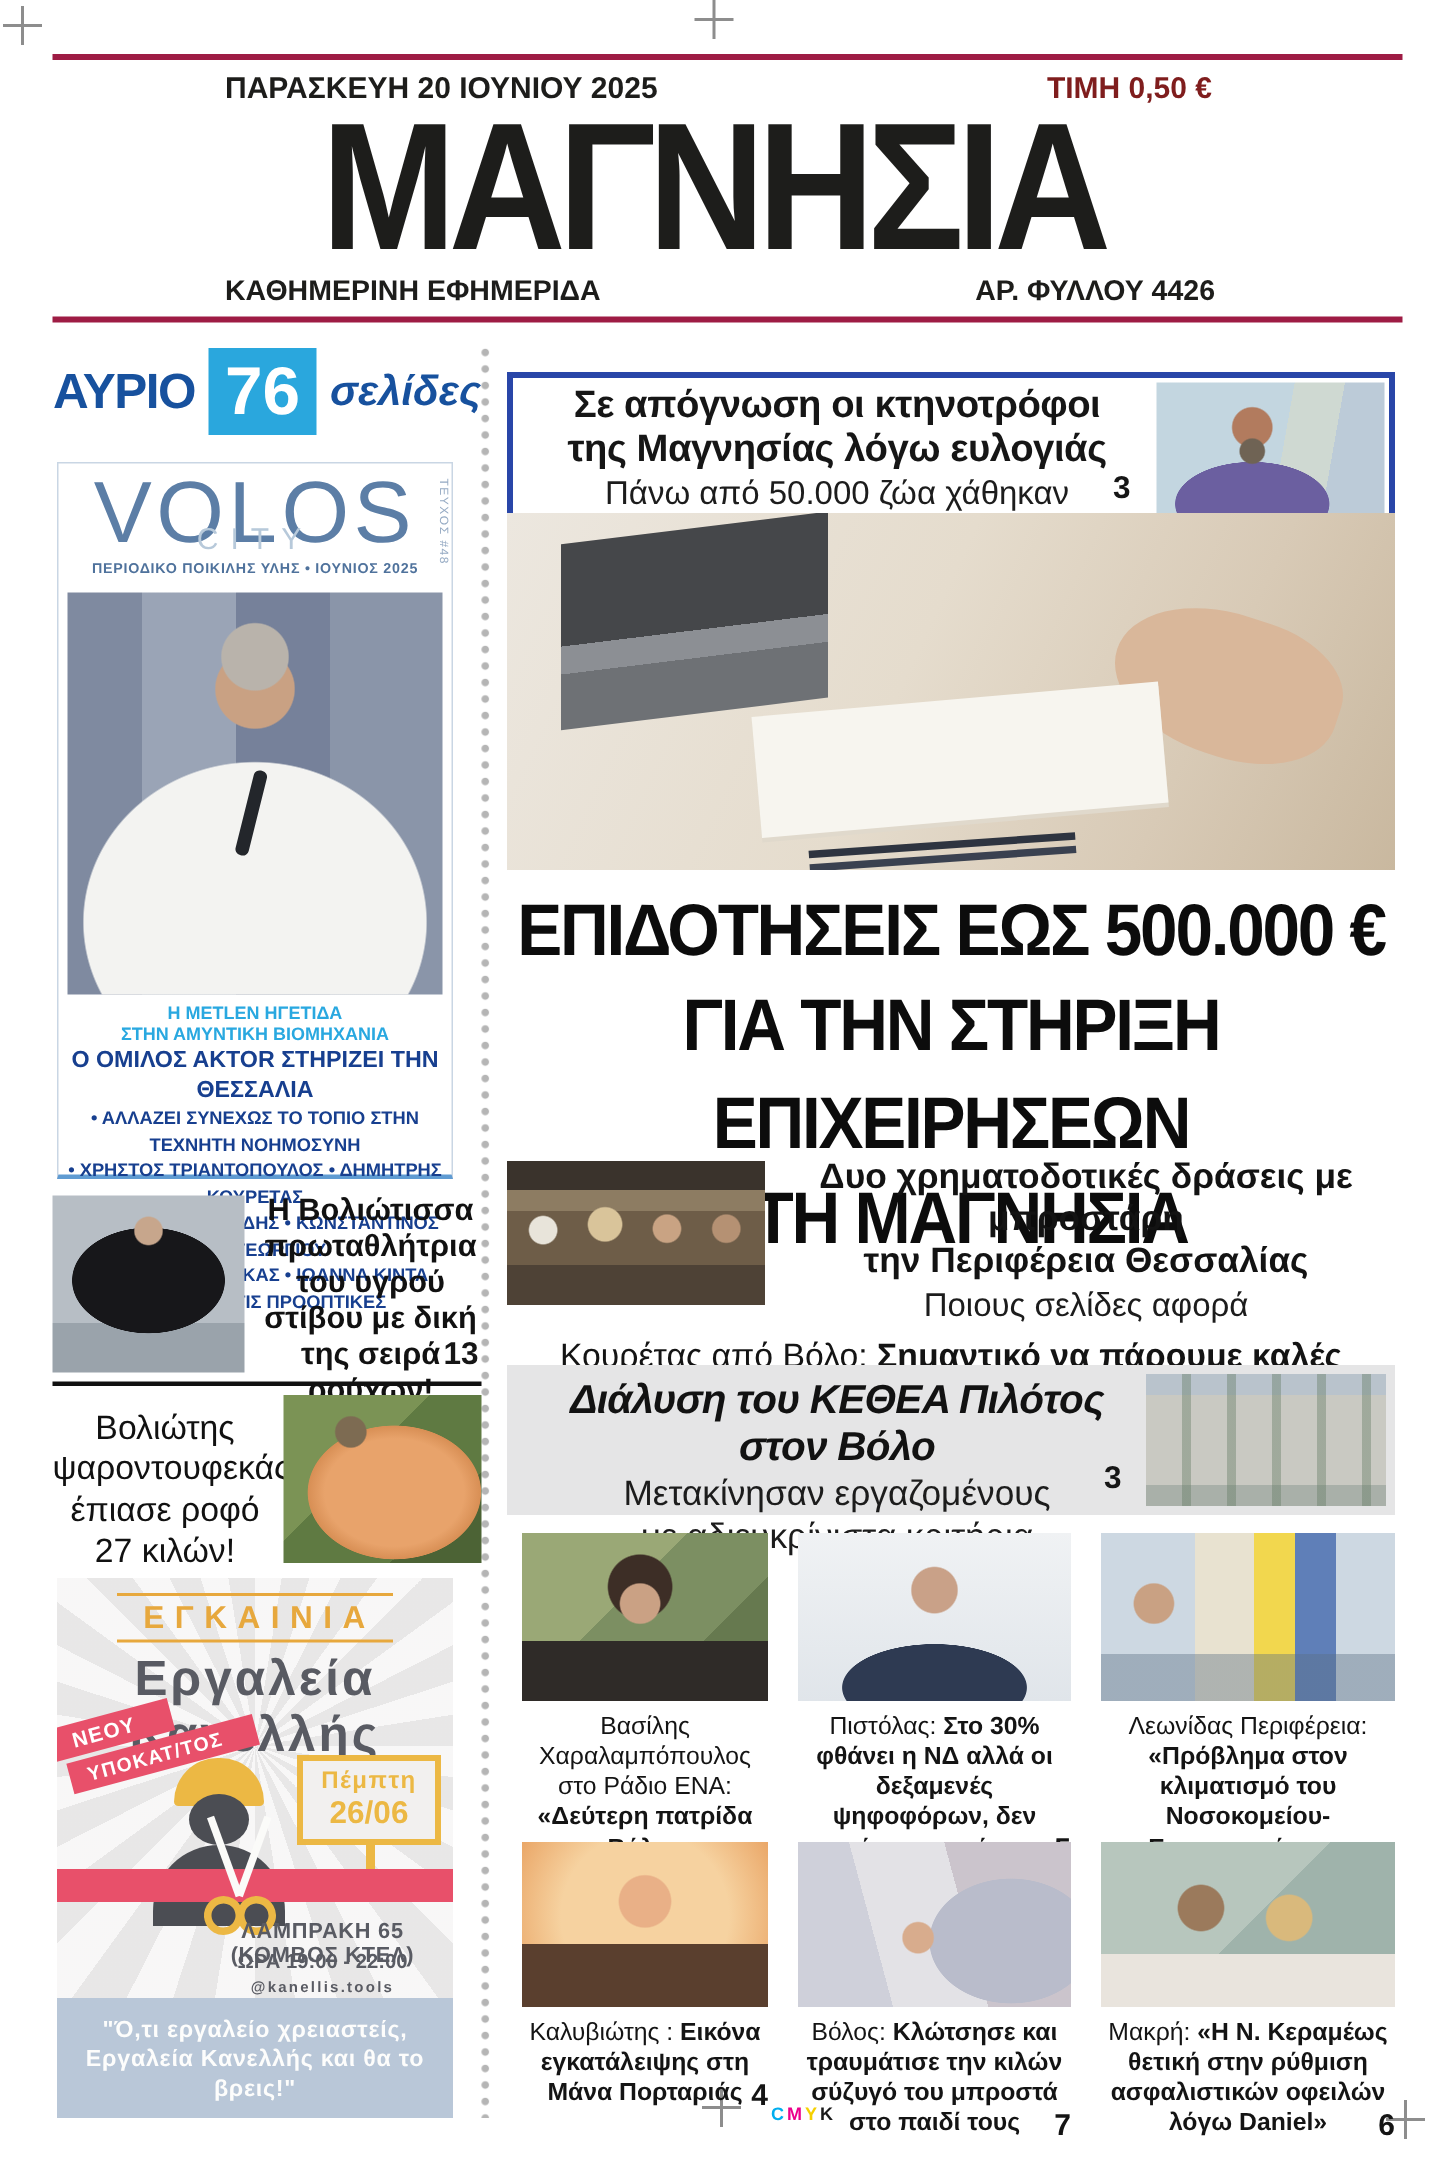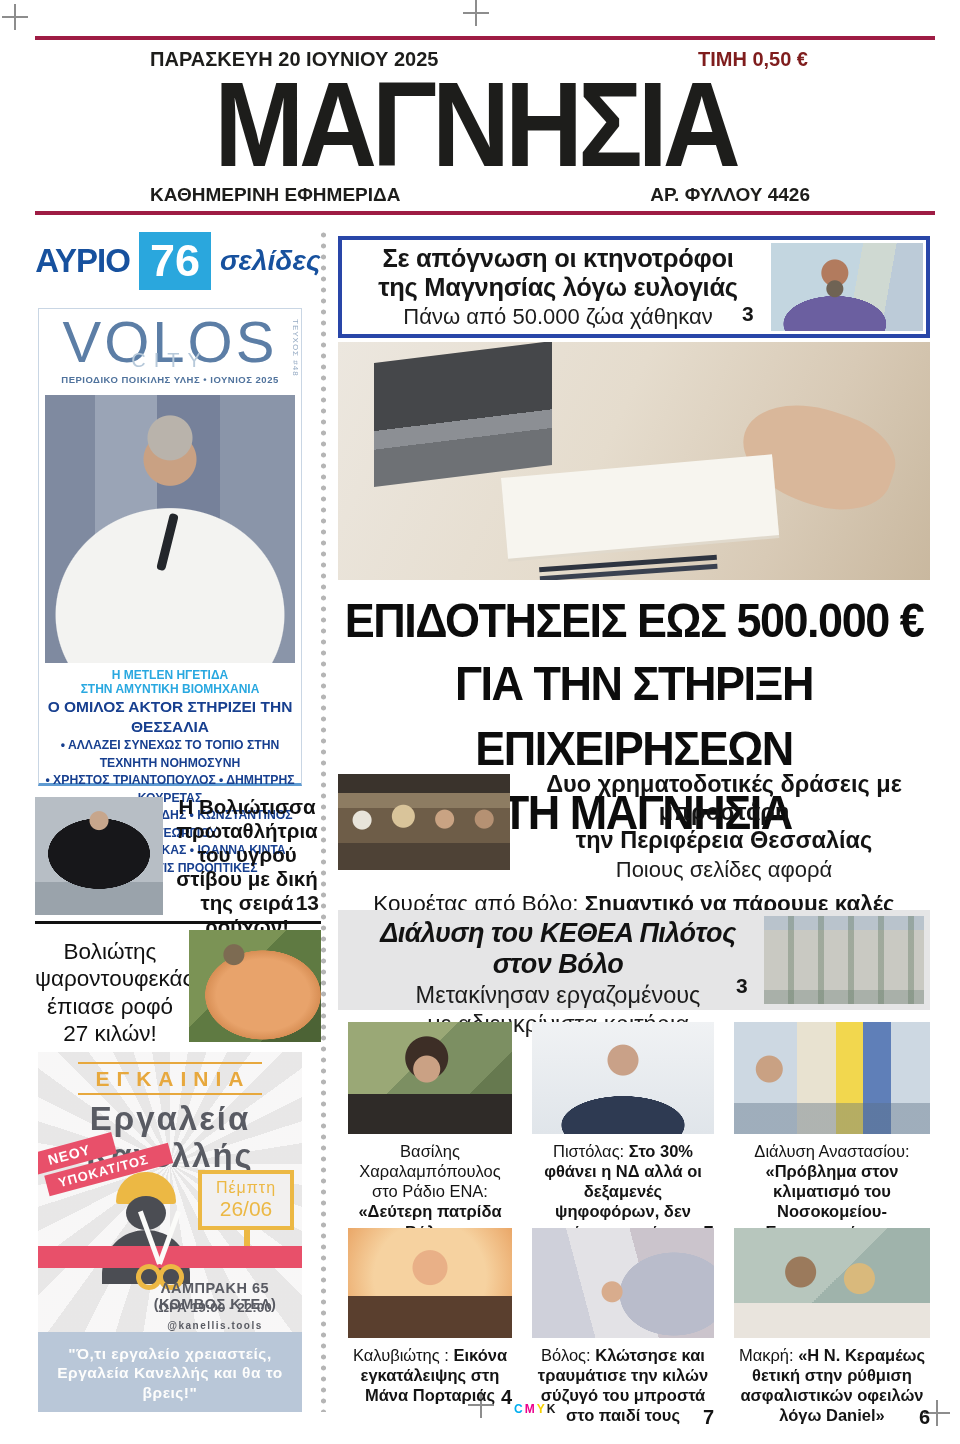--- a/index.html
+++ b/index.html
@@ -98,21 +98,21 @@
   .ad-ribbon .r{display:block;background:#e8506a;color:#fff;font-weight:700;letter-spacing:1px;}
   .ad-ribbon .r1{font-size:14px;padding:3px 16px 3px 22px;width:52px;}
   .ad-ribbon .r2{font-size:13px;padding:3px 12px;margin-top:3px;transform:translateX(14px);width:104px;}
   .worker{position:absolute;left:62px;top:120px;width:92px;height:112px;}
   .worker .helmet{position:absolute;left:16px;top:0;width:60px;height:32px;background:#ecb844;
                   border-radius:50px 50px 5px 5px;}
   .worker .head{position:absolute;left:26px;top:24px;width:40px;height:34px;border-radius:50%;background:#4b4d53;}
   .worker .body{position:absolute;left:2px;top:58px;width:88px;height:54px;background:#4b4d53;
                 border-radius:44px 44px 0 0;}
   .ad-sign{position:absolute;left:160px;top:118px;width:84px;border:4px solid #ecb844;background:#f2f0ef;
-           text-align:center;color:#ecb844;font-weight:400;padding:5px 2px;}
+           text-align:center;color:#ecb844;font-weight:700;padding:5px 2px;}
   .ad-sign::after{content:"";position:absolute;left:42px;top:100%;width:6px;height:34px;background:#ecb844;}
   .sign1{font-size:16px;letter-spacing:1px;}
   .sign2{font-size:21px;}
   .ad-band{position:absolute;left:0;right:0;top:194px;height:22px;background:#e8506a;}
   .scissors{position:absolute;left:92px;top:156px;width:60px;height:86px;}
   .scissors::before,.scissors::after{content:"";position:absolute;top:0;left:27px;width:5px;height:56px;
       background:#fbfbf9;transform-origin:bottom center;}
   .scissors::before{transform:rotate(20deg);}
   .scissors::after{transform:rotate(-20deg);}
   .sh{position:absolute;bottom:4px;width:16px;height:16px;border:5px solid #ecb844;border-radius:50%;}
@@ -122,21 +122,21 @@
            font-weight:700;font-size:14.5px;letter-spacing:.5px;}
   .ad-hours{position:absolute;left:92px;right:2px;top:248px;text-align:center;color:#595b63;
             font-weight:700;font-size:13.5px;}
   .ad-social{position:absolute;left:92px;right:2px;top:268px;text-align:center;color:#595b63;
              font-weight:700;font-size:10px;letter-spacing:1.5px;}
   .ad-foot{position:absolute;left:0;right:0;bottom:0;height:80px;background:#b9c7d8;text-align:center;}
   .ad-quote{color:#fdfdfc;font-weight:700;font-size:15.5px;line-height:1.25;margin-top:12px;letter-spacing:.5px;}
   .ad-contact{color:#4a5560;font-weight:700;font-size:8.5px;letter-spacing:1px;margin-top:9px;}
 
   
-  .topbox{position:absolute;left:338px;top:236px;width:592px;height:102px;border:4px solid #2946a8;
+  .topbox{position:absolute;left:338px;top:248px;width:592px;height:102px;border:4px solid #2946a8;
           box-sizing:border-box;background:#fff;}
   .tb-text{position:absolute;left:6px;top:4px;width:420px;text-align:center;}
   .tb-h{font-size:25.5px;font-weight:700;line-height:1.14;color:#161616;letter-spacing:-.3px;}
   .tb-sub{font-size:22px;color:#1c1c1c;margin-top:2px;}
   .tb-page{position:absolute;left:400px;top:62px;font-size:21px;font-weight:700;}
   .tb-photo{position:absolute;right:3px;top:3px;width:152px;height:88px;
       background:
         radial-gradient(circle at 42% 52%,#6f6354 0 8px,transparent 9px),
         radial-gradient(circle at 42% 34%,#b27b5e 0 13px,transparent 14px),
         radial-gradient(ellipse 34% 32% at 42% 92%,#6b5fa0 0 99%,transparent 100%),
@@ -382,21 +382,21 @@
       <div class="ph ph-suit"></div>
       <p class="cap">
         <span>Πιστόλας:</span>
         <b>Στο 30% φθάνει η ΝΔ αλλά οι δεξαμενές ψηφοφόρων, δεν έχουν νερό...</b>
         <span class="pg">5</span>
       </p>
     </div>
     <div class="card">
       <div class="ph ph-hospital"></div>
       <p class="cap">
-        <span>Διάλυση Αναστασίου:</span>
+        <span>Λεωνίδας Περιφέρεια:</span>
         <b>«Πρόβλημα στον κλιματισμό του Νοσοκομείου- Επιστρατεύονται ανεμιστήρες»</b>
         <span class="pg">7</span>
       </p>
     </div>
   </div>
 
   <div class="cards cards2">
     <div class="card">
       <div class="ph ph-bald"></div>
       <p class="cap">

